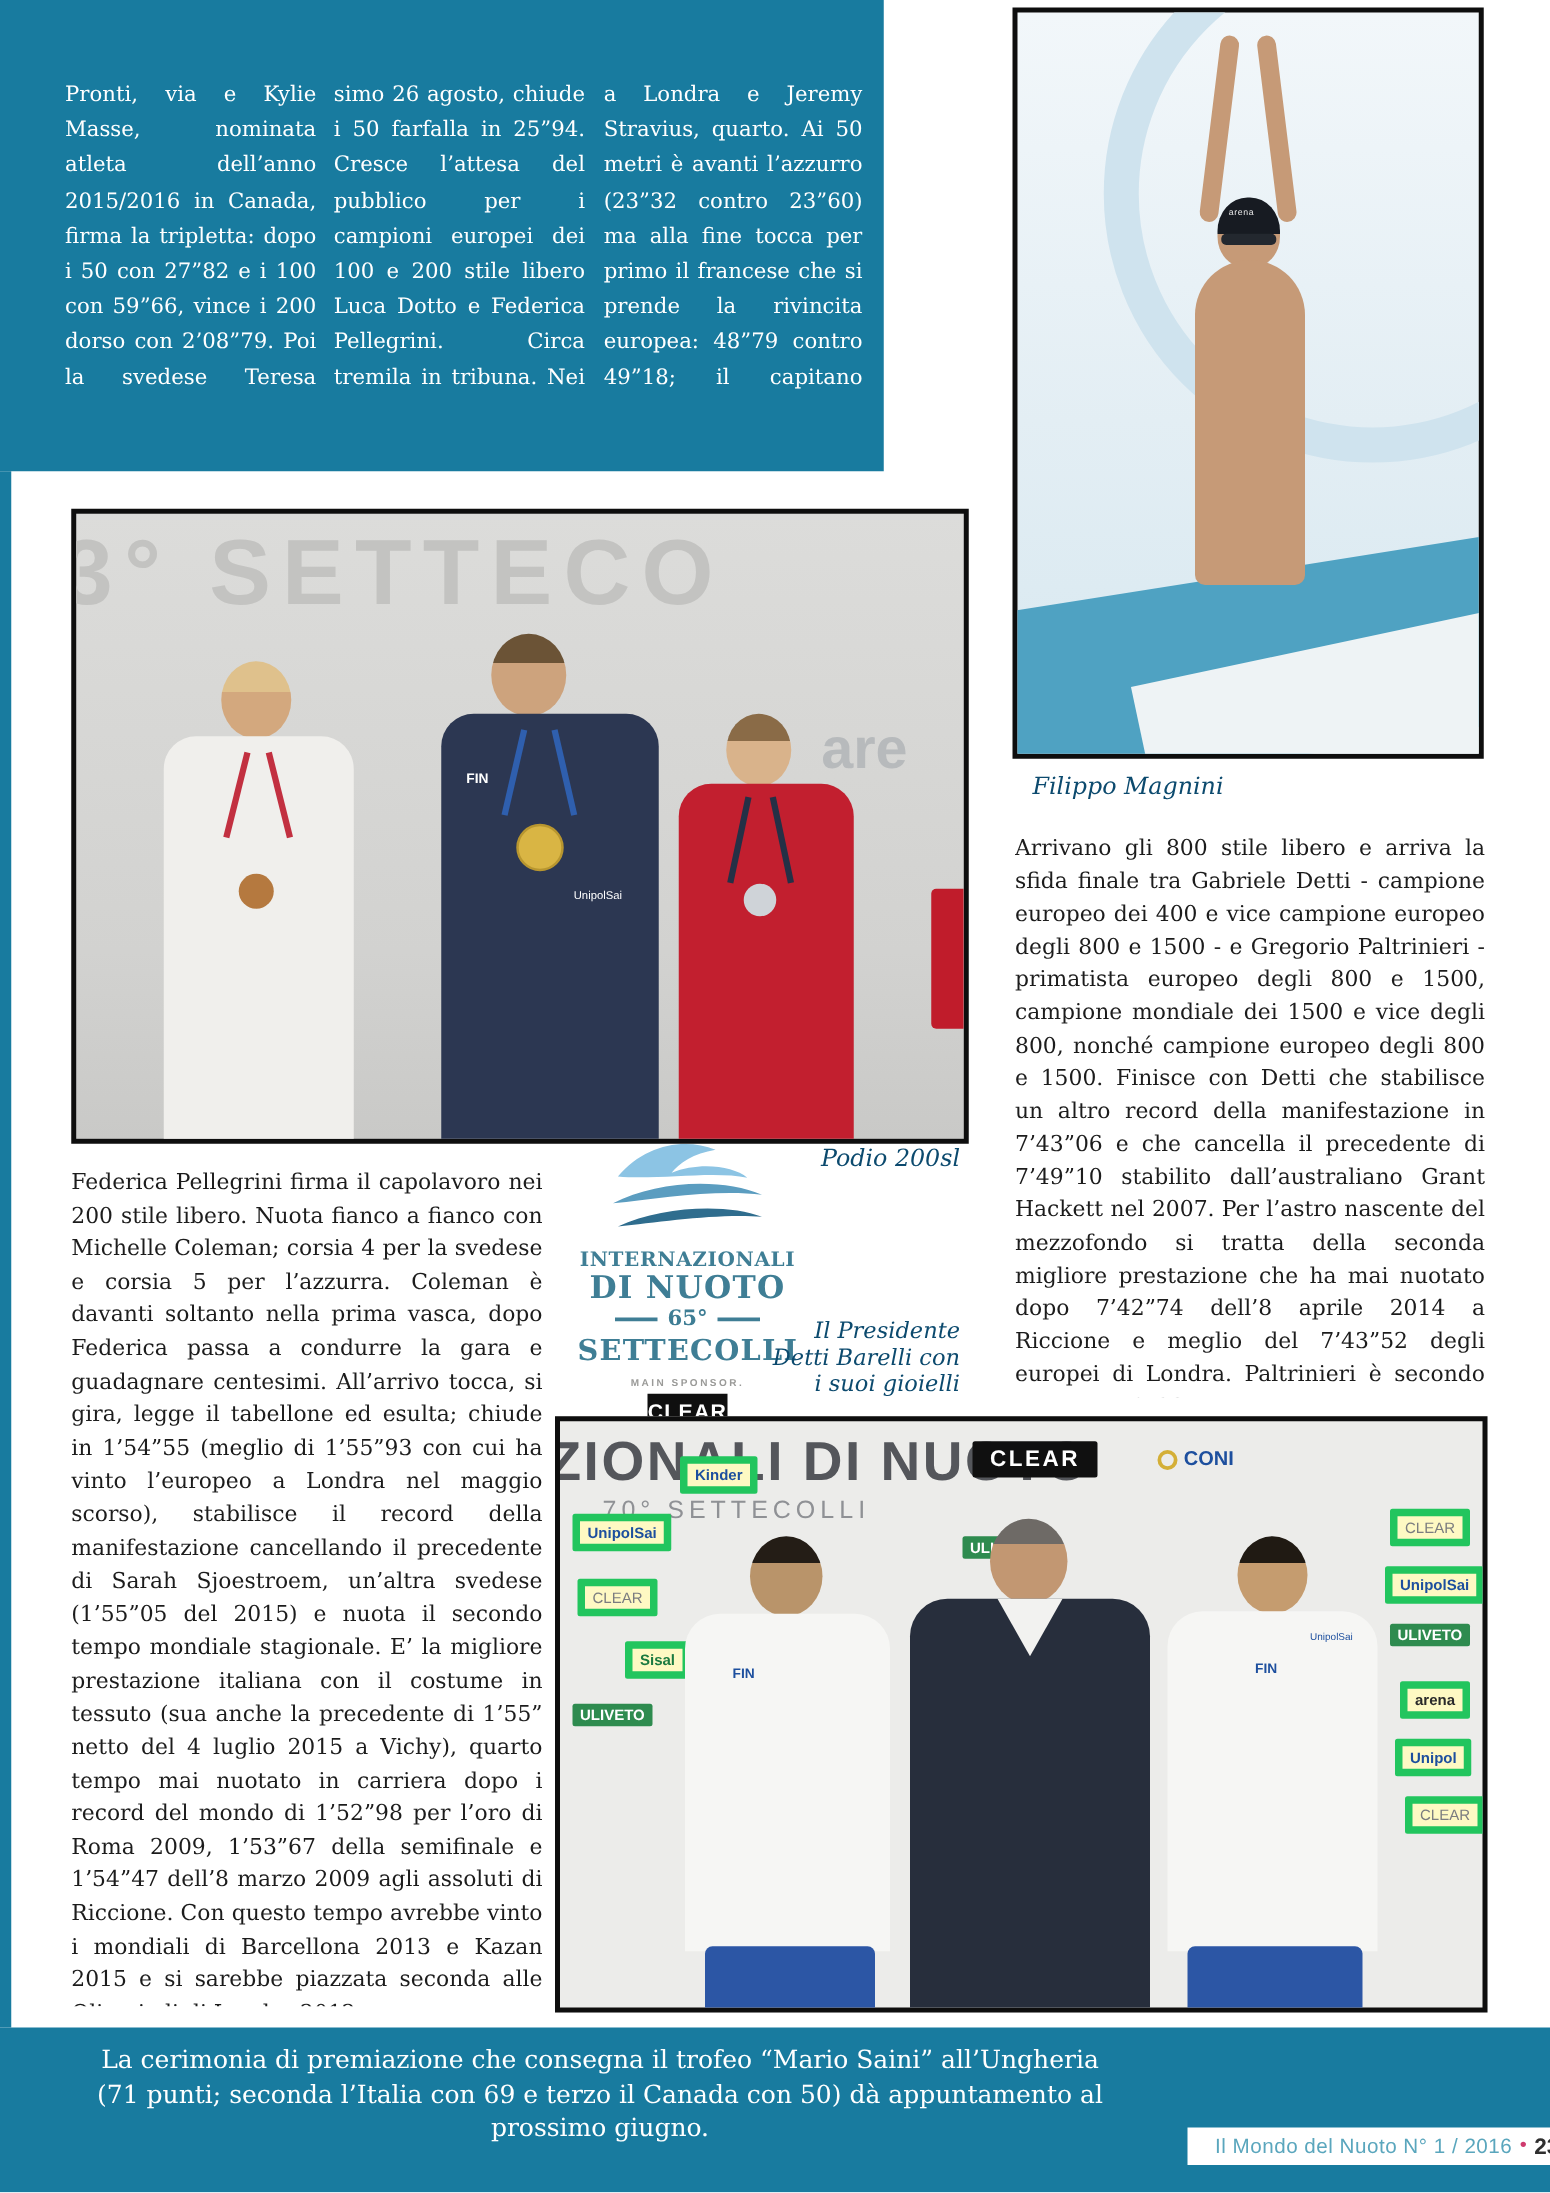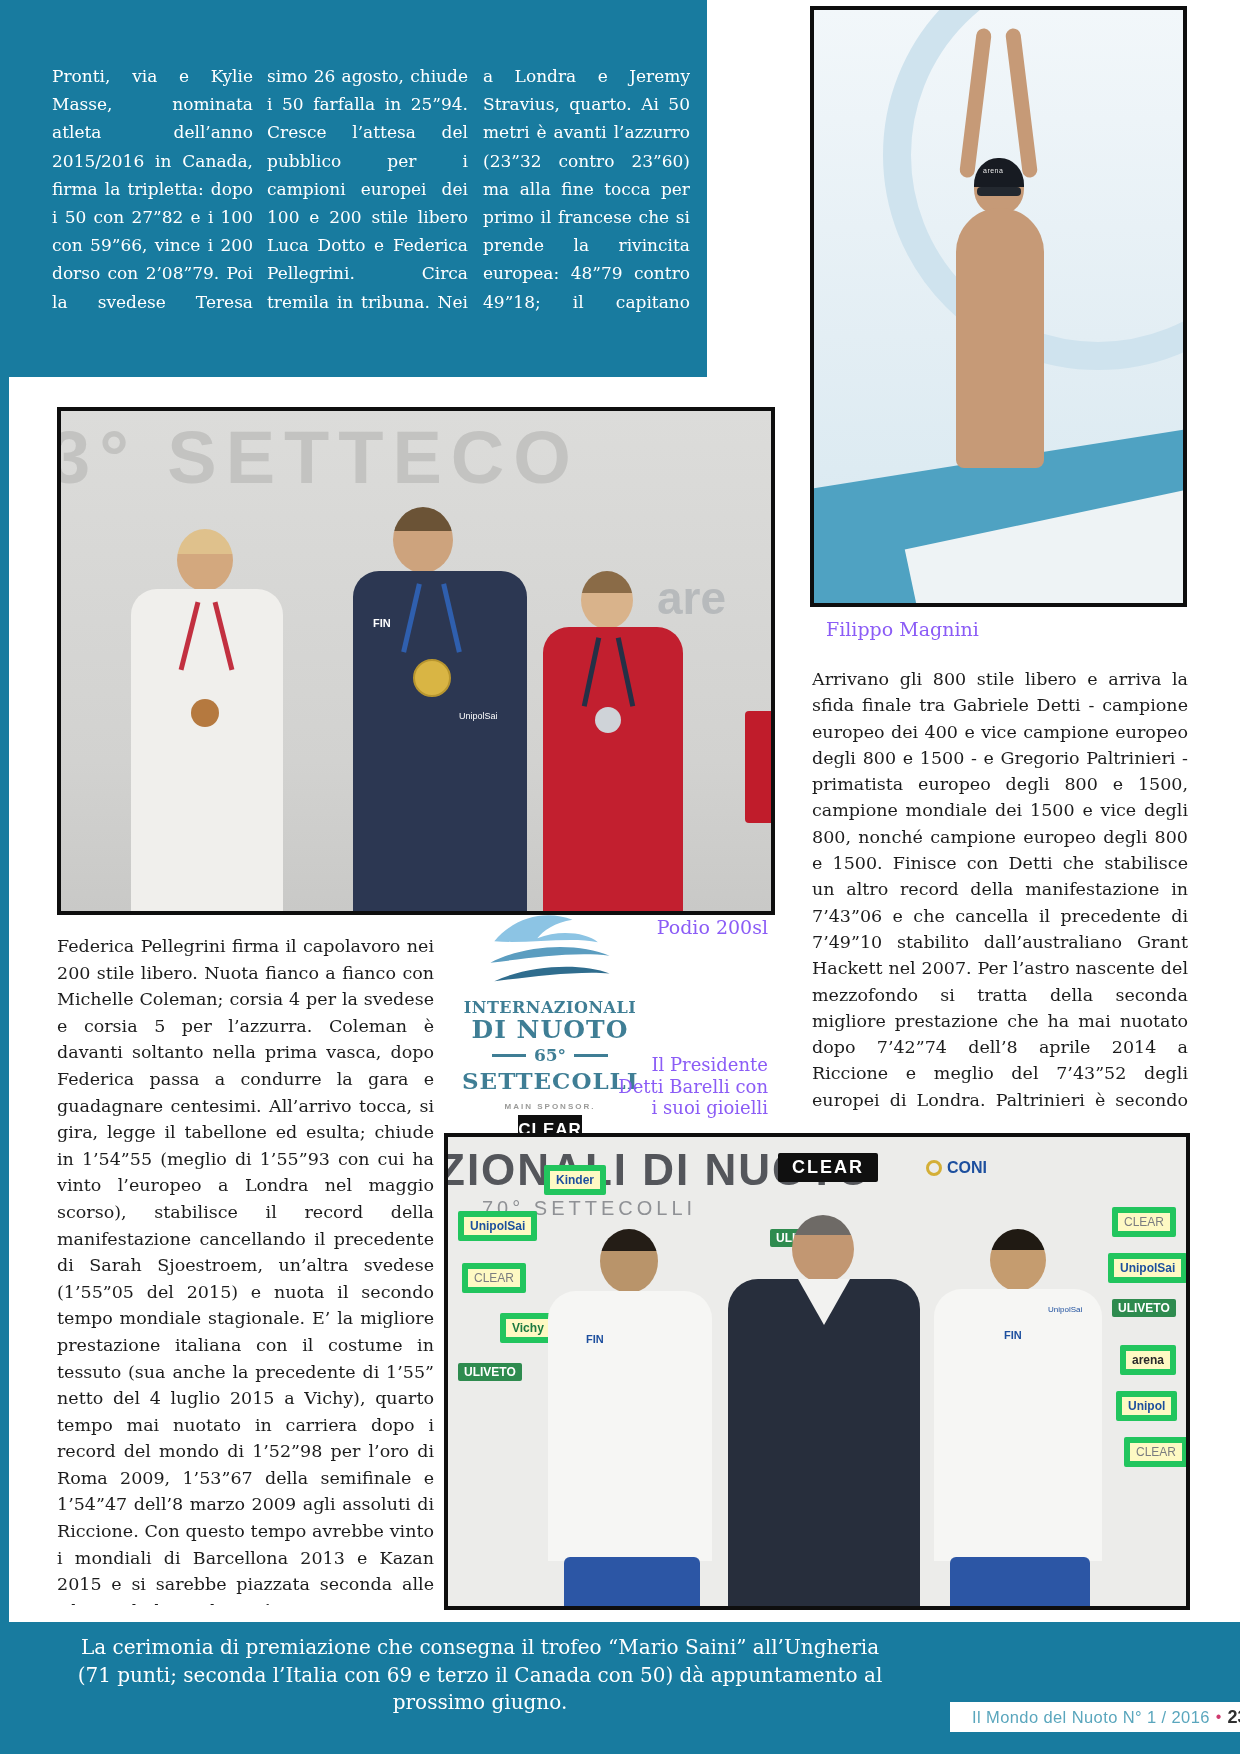--- a/index.html
+++ b/index.html
@@ -11,21 +11,21 @@
   .band-bottom{left:0;top:1622px;width:1240px;height:132px;background:#187b9f;}
   .edge-strip{left:0;top:377px;width:9px;height:1245px;background:#187b9f;}
   
   .hcol{position:absolute;top:62px;width:201px;height:258px;color:#ffffff;
         font-size:17px;line-height:28.2px;text-align:justify;overflow:hidden;}
   
   .article{position:absolute;color:#1c1c1c;text-align:justify;overflow:hidden;}
   .article-left{left:57px;top:933px;width:377px;height:672px;font-size:17.5px;line-height:26.6px;}
   .article-right{left:812px;top:666px;width:376px;height:452px;font-size:17.5px;line-height:26.3px;}
   
-  .caption{position:absolute;color:#8b5cf6;font-size:19px;}
+  .caption{position:absolute;font-style:italic;color:#0c4a6e;font-size:19px;}
   
   .photo{position:absolute;border:4px solid #0e0e0e;overflow:hidden;box-sizing:border-box;}
   
   .ph-mag{left:810px;top:6px;width:377px;height:601px;background:linear-gradient(180deg,#f2f7fa 0%,#e3eef4 55%,#d7e8f0 100%);}
   .mag-arc{position:absolute;top:-70px;right:-130px;width:430px;height:430px;border-radius:50%;
            border:28px solid #cfe3ee;box-sizing:border-box;}
   .mag-teal{position:absolute;left:-50px;bottom:-6px;width:480px;height:150px;background:#4fa2c2;transform:rotate(-9deg);}
   .mag-white{position:absolute;right:-70px;bottom:-120px;width:330px;height:210px;background:#eef3f5;transform:rotate(-12deg);}
   .mag-arm{position:absolute;width:15px;height:150px;background:#c69a77;border-radius:8px;}
   .mag-head{position:absolute;left:160px;top:148px;width:50px;height:56px;border-radius:48% 48% 44% 44%;
@@ -173,21 +173,21 @@
     <div class="grp-banner">ZIONALI DI NUOTO</div>
     <div class="grp-banner2">70° SETTECOLLI</div>
     <div class="chip chip-dark" style="left:330px;top:16px;">CLEAR</div>
     <div class="coni" style="left:478px;top:22px;">
       <span class="coni-ring"></span>
       <span>CONI</span>
     </div>
     <div class="chip chip-blue" style="left:96px;top:28px;">Kinder</div>
     <div class="chip chip-blue" style="left:10px;top:74px;">UnipolSai</div>
     <div class="chip" style="left:14px;top:126px;">CLEAR</div>
-    <div class="chip" style="left:52px;top:176px;color:#1a7a40;font-weight:bold;">Vichy</div>
+    <div class="chip" style="left:52px;top:176px;color:#1a7a40;font-weight:bold;">Sisal</div>
     <div class="chip chip-green" style="left:10px;top:226px;">ULIVETO</div>
     <div class="chip chip-green" style="left:322px;top:92px;">ULIVETO</div>
     <div class="chip" style="left:664px;top:70px;">CLEAR</div>
     <div class="chip chip-blue" style="left:660px;top:116px;">UnipolSai</div>
     <div class="chip chip-green" style="left:664px;top:162px;">ULIVETO</div>
     <div class="chip" style="left:672px;top:208px;color:#2a2a2a;font-weight:bold;">arena</div>
     <div class="chip chip-blue" style="left:668px;top:254px;">Unipol</div>
     <div class="chip" style="left:676px;top:300px;">CLEAR</div>
 
     <div class="head" style="left:152px;top:92px;width:58px;height:64px;background:linear-gradient(180deg,#241d16 0%,#241d16 34%,#b9946a 34%);"></div>

